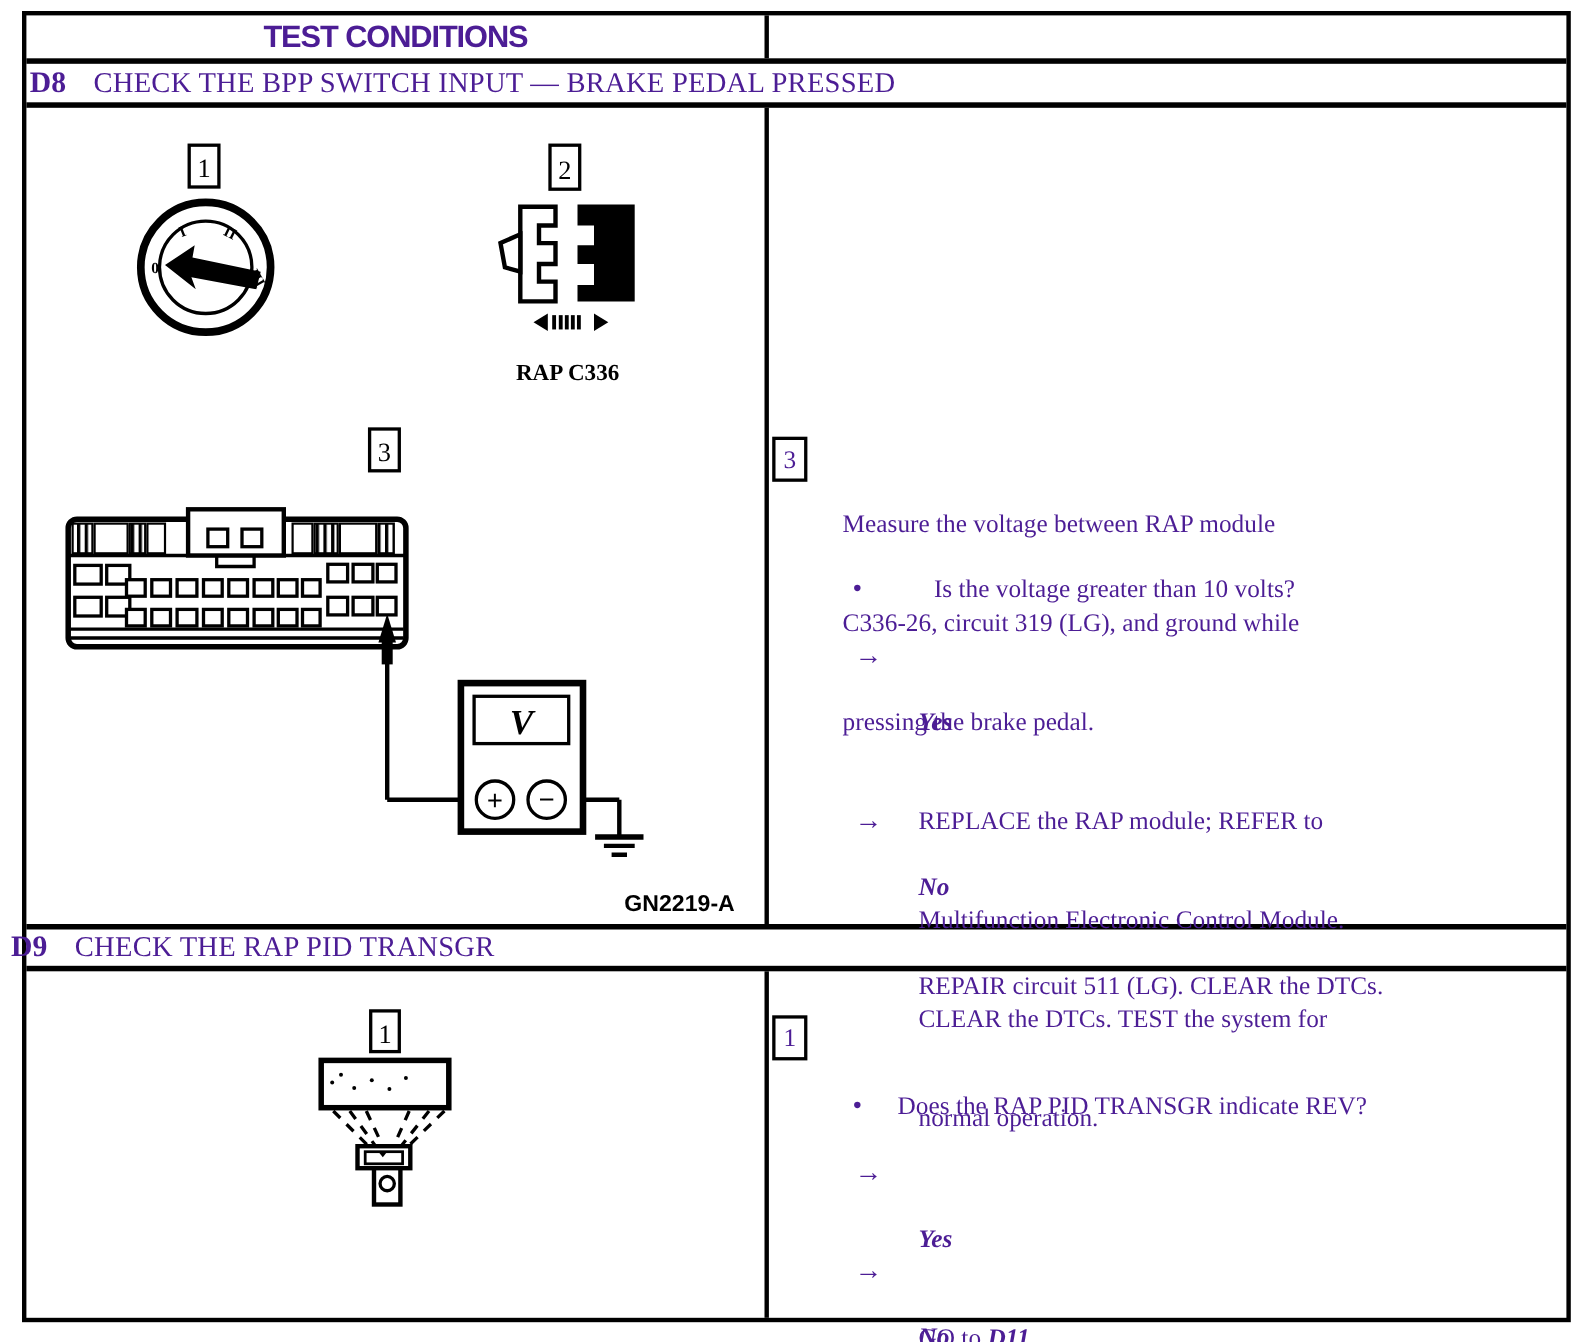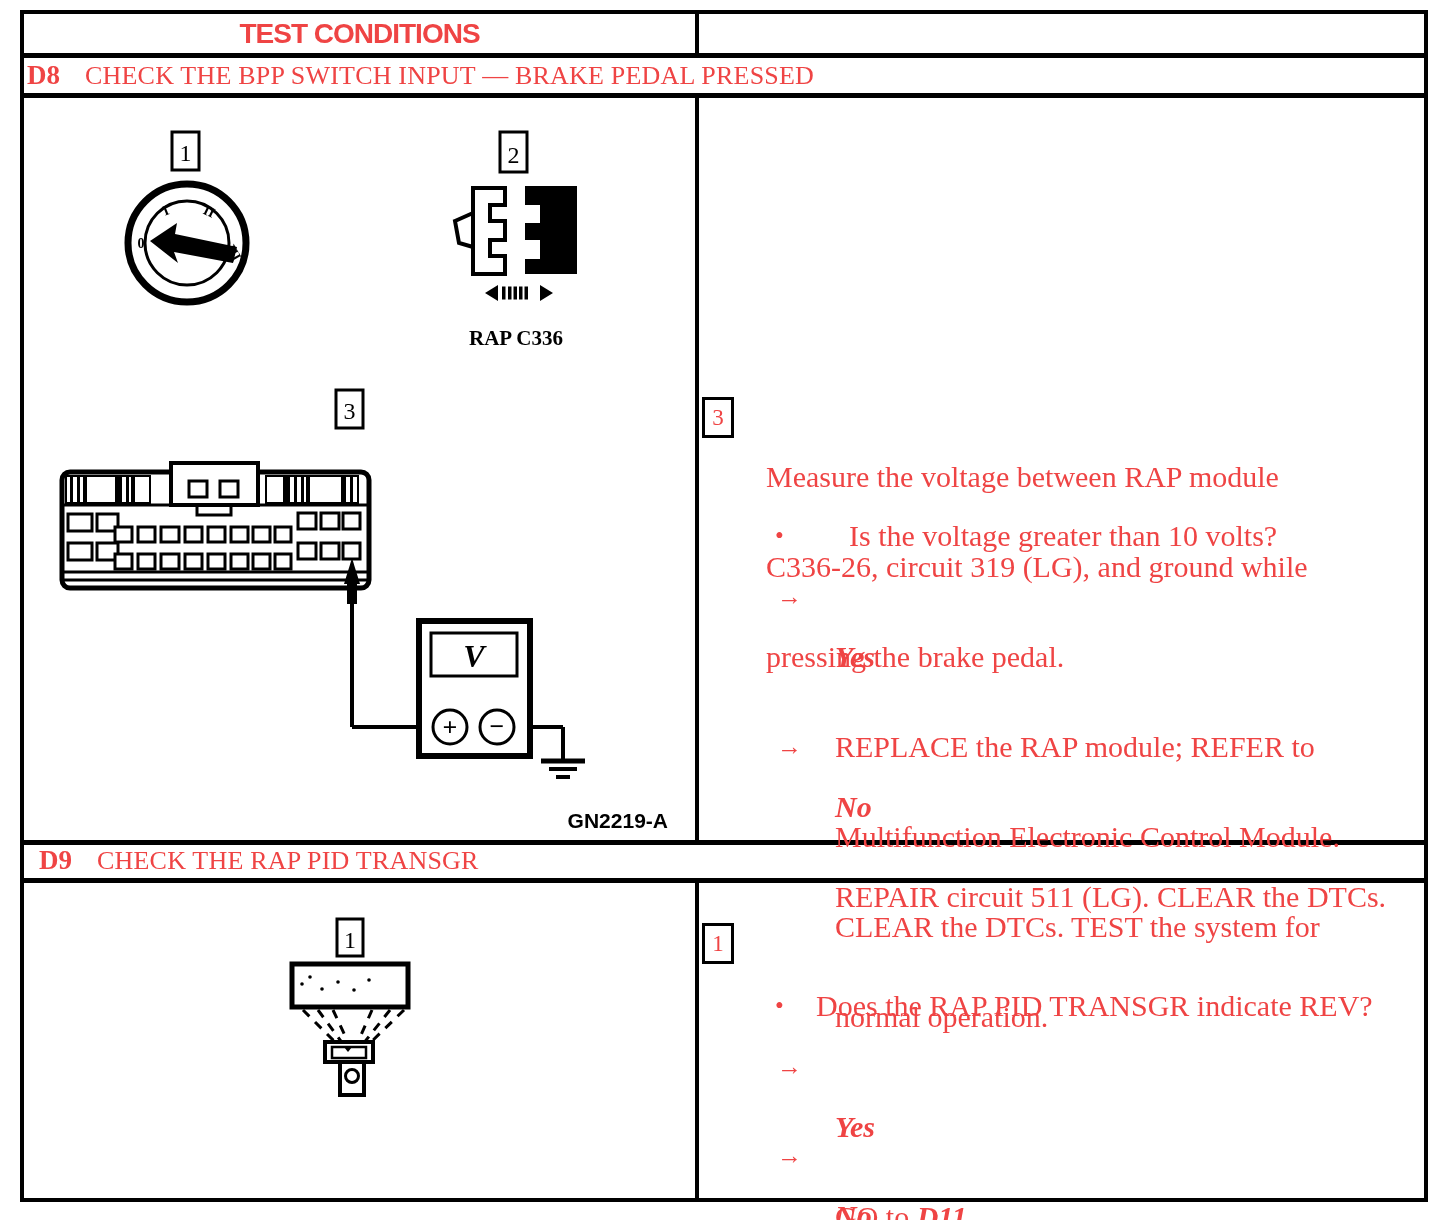--- a/index.html
+++ b/index.html
@@ -1,30 +1,30 @@
 <!DOCTYPE html>
 <html><head>
 <meta charset="utf-8">
 <style>
   html,body{margin:0;padding:0;background:#fff;}
-  .page{position:relative;width:1440px;height:1220px;background:#fff;color:#ef4444;
+  .page{position:relative;width:1440px;height:1220px;background:#fff;color:#4c1d95;
         font-family:"Liberation Serif","DejaVu Serif",serif;overflow:hidden;}
   .abs{position:absolute;}
   .frame{left:20px;top:10px;width:1400px;height:1184px;border:4px solid #000;}
   .hline{background:#000;height:5px;left:24px;width:1400px;}
   .vline{background:#000;width:4px;left:695px;}
   .hcell{display:flex;align-items:center;justify-content:center;}
   .hlabel{font-family:"Liberation Sans","DejaVu Sans",sans-serif;font-weight:bold;
           font-size:28px;letter-spacing:-1px;}
   .titlerow{display:flex;align-items:center;font-size:26px;}
   .row-id{font-weight:bold;font-size:27px;margin-left:3px;width:58px;flex:0 0 auto;}
   .row-title{letter-spacing:.2px;}
   .callout{width:26px;height:35px;border:3px solid #000;background:#fff;
            display:flex;align-items:center;justify-content:center;font-size:23px;}
-  .body-text{font-size:30px;line-height:30px;white-space:pre;}
+  .body-text{font-size:23px;line-height:30px;white-space:pre;}
   .bold{font-weight:bold;font-style:italic;}
   .arrow-glyph{font-size:25px;line-height:30px;}
   .bullet-glyph{font-size:25px;line-height:30px;}
   .act{white-space:pre;}
   svg{display:block;}
   svg text{font-family:"Liberation Serif","DejaVu Serif",serif;}
   .svgsans{font-family:"Liberation Sans","DejaVu Sans",sans-serif !important;}
 </style>
 </head>
 <body>
@@ -198,21 +198,21 @@
     <div>CLEAR the DTCs. TEST the system for</div>
     <div>normal operation.</div>
   </div>
 
   <div class="abs arrow-glyph" style="left:777px;top:732px;">→</div>
   <div class="abs body-text" style="left:835px;top:732px;">
     <div class="bold">No</div>
     <div>REPAIR circuit 511 (LG). CLEAR the DTCs.</div>
   </div>
 
-  <div class="abs titlerow" style="left:36px;top:843px;width:1396px;height:35px;">
+  <div class="abs titlerow" style="left:7px;top:843px;width:1396px;height:35px;">
     <span class="row-id">D9</span>
     <span class="row-title">CHECK THE RAP PID TRANSGR</span>
   </div>
 
   <svg class="abs" style="left:24px;top:883px;" width="671" height="315" viewBox="24 883 671 315">
     <g>
       <rect x="337" y="919" width="26" height="37" fill="#fff" stroke="#000" stroke-width="3"></rect>
       <text x="350" y="948" text-anchor="middle" font-size="24">1</text>
     </g>
     <g>

